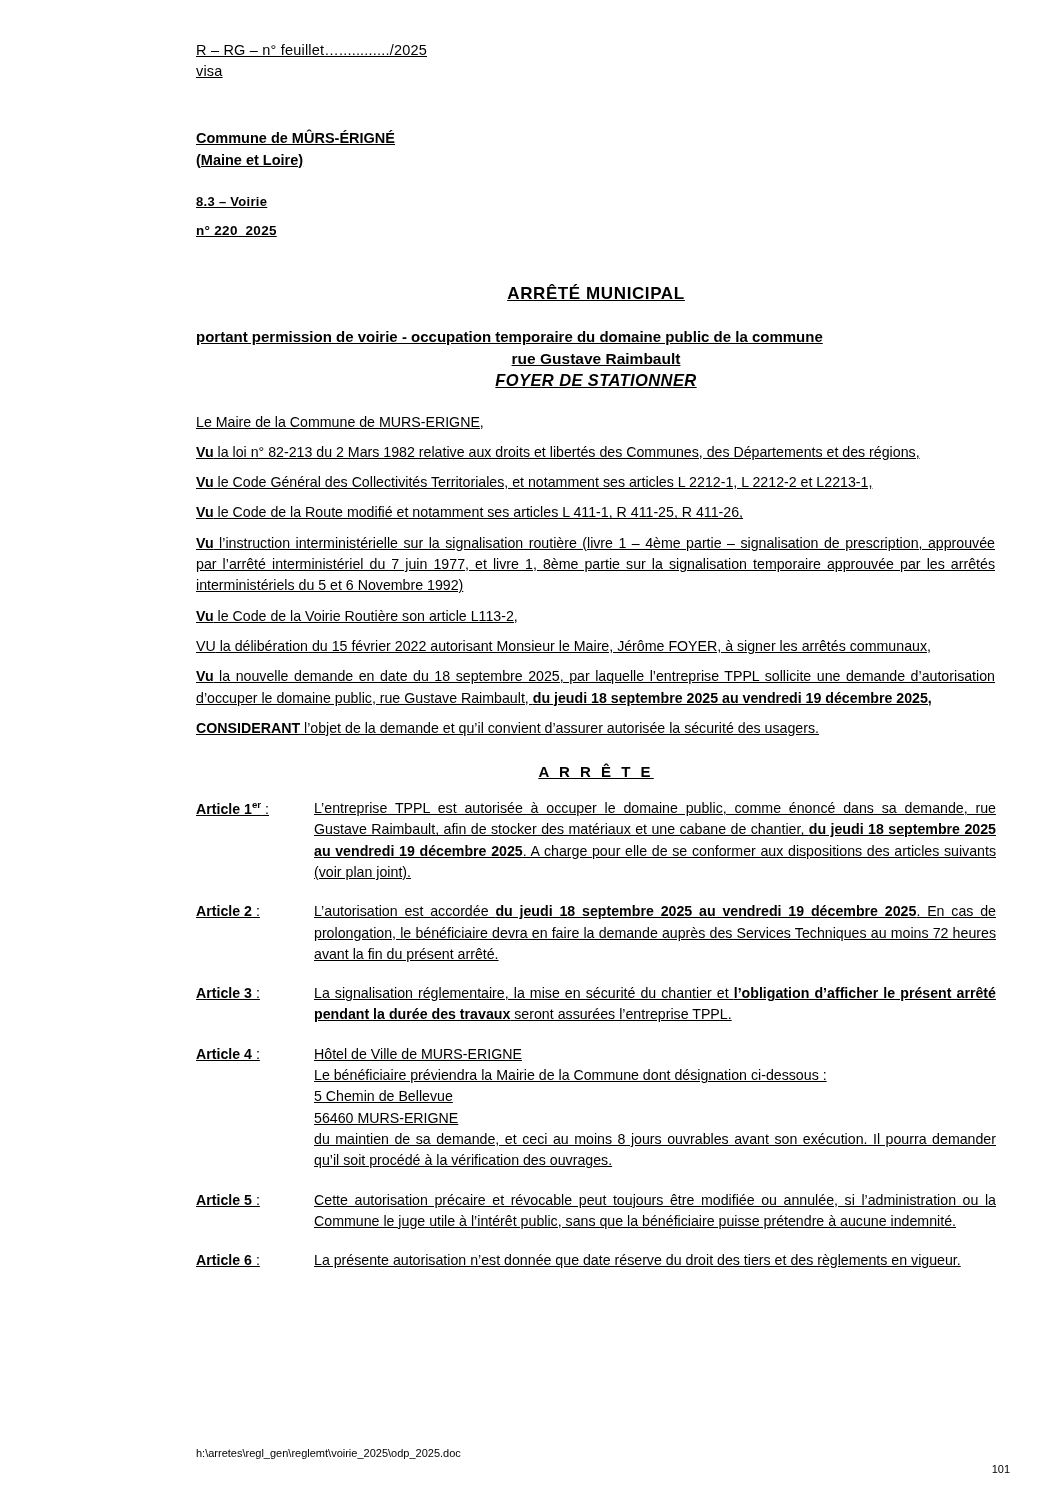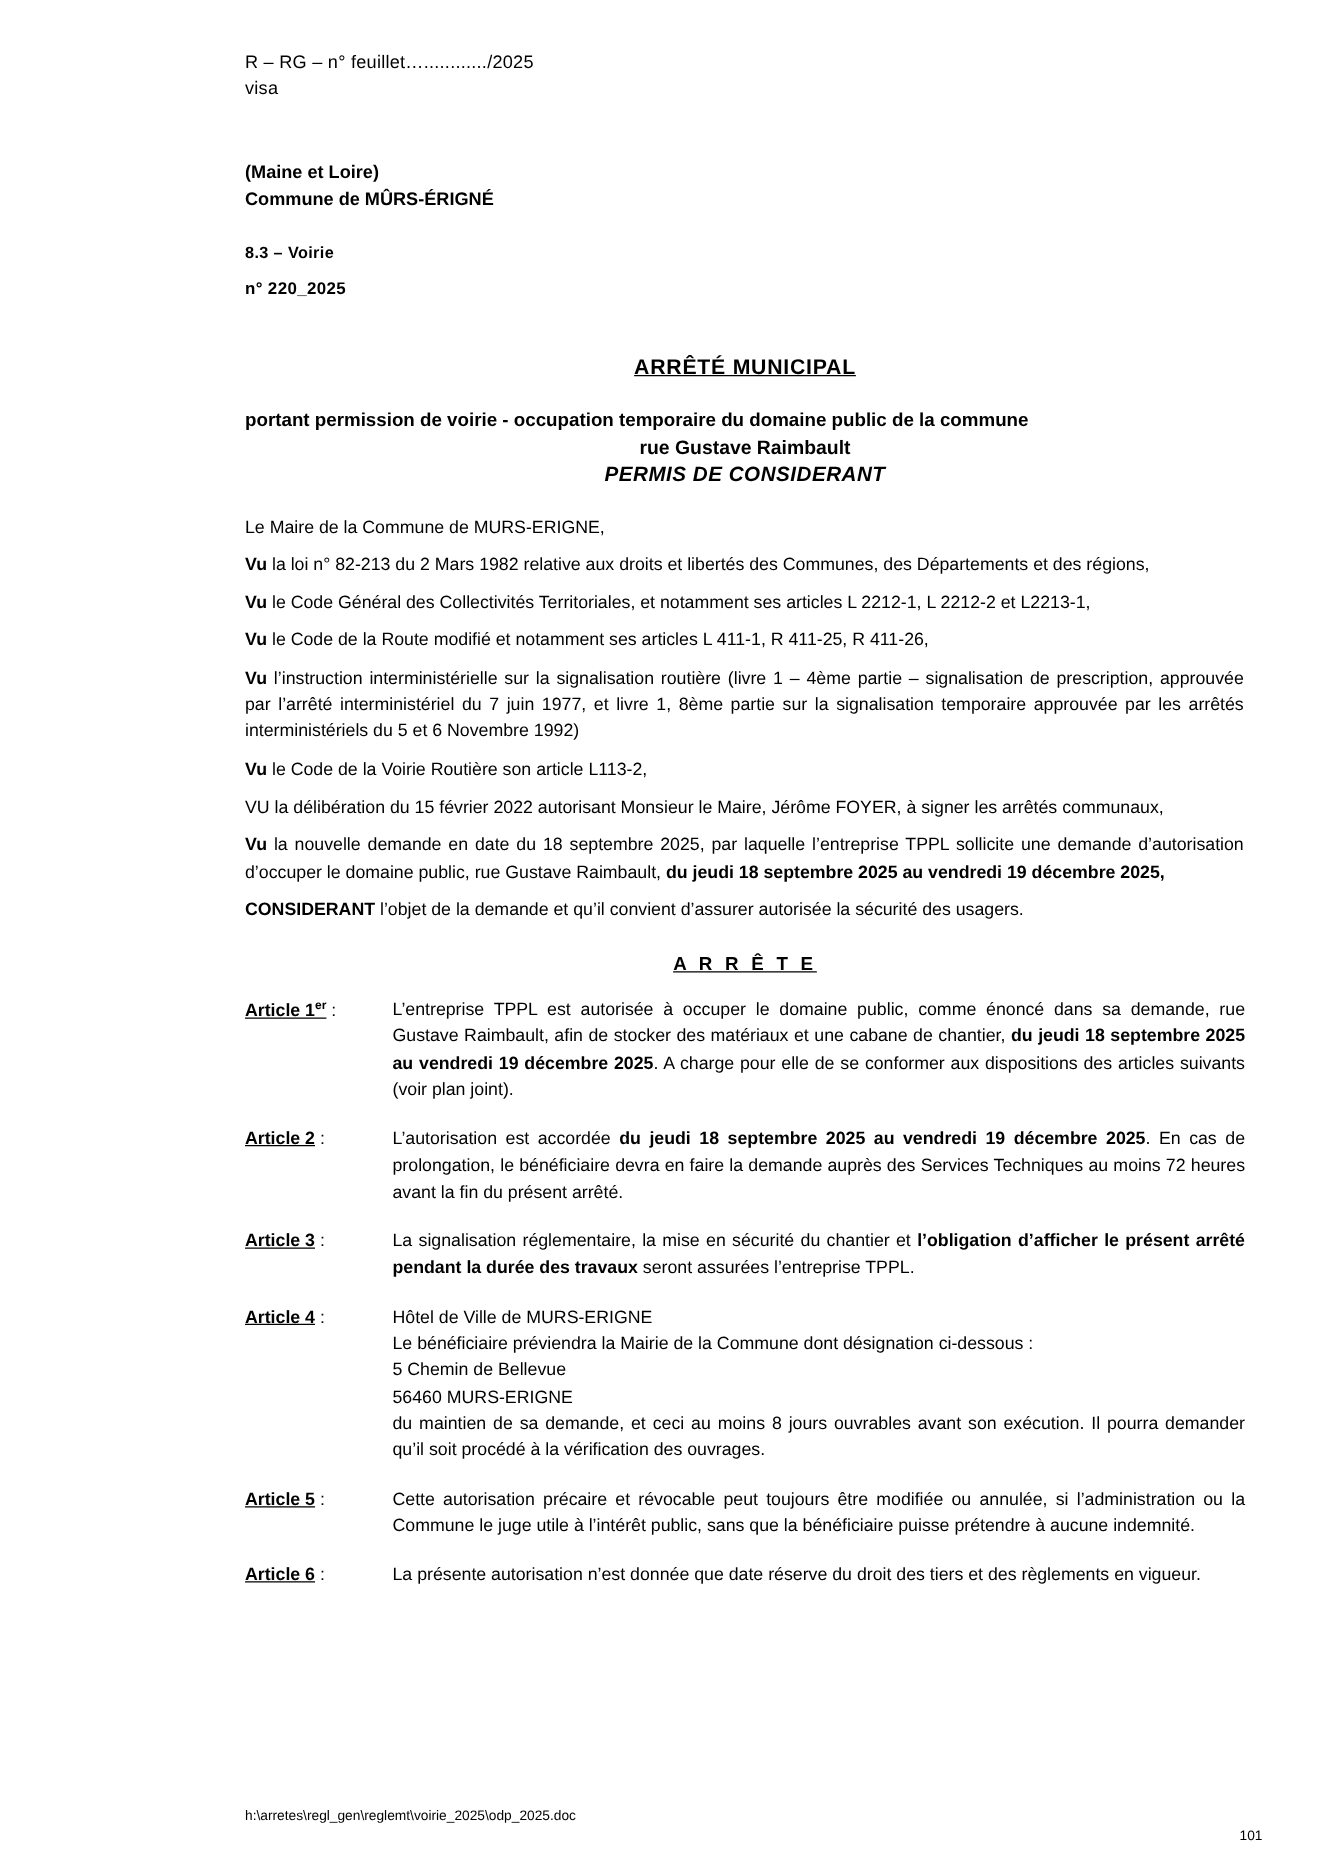--- a/index.html
+++ b/index.html
@@ -12,20 +12,21 @@
     color: #000000;
   }
   .page {
     position: relative;
     width: 1058px;
     height: 1497px;
     margin: 0 auto;
     background: #ffffff;
     box-sizing: border-box;
     padding: 40px 62px 0 196px;
+    text-decoration: underline;
   }
   .content {
     width: 800px;
   }
   .hdr-line {
     font-size: 14.5px;
     line-height: 1.45;
     letter-spacing: 0.2px;
   }
   .spacer-lg { height: 46px; }
@@ -129,40 +130,40 @@
 <body>
 
 <div class="page">
   <div class="content">
 
     <div class="hdr-line">R – RG – n° feuillet…............/2025</div>
     <div class="hdr-line">visa</div>
 
     <div class="spacer-lg"></div>
 
+    <div class="commune">Commune de MÛRS-ÉRIGNÉ</div>
     <div class="commune">(Maine et Loire)</div>
-    <div class="commune">Commune de MÛRS-ÉRIGNÉ</div>
 
     <div class="spacer-md"></div>
 
     <div class="classif">8.3 – Voirie</div>
 
     <div class="spacer-sm"></div>
 
     <div class="numero">n° 220_2025</div>
 
     <div class="spacer-lg"></div>
 
     <div class="title-main">ARRÊTÉ MUNICIPAL</div>
 
     <div class="spacer-md"></div>
 
     <div class="title-sub">portant permission de voirie - occupation temporaire du domaine public de la commune</div>
     <div class="title-sub2">rue Gustave Raimbault</div>
-    <div class="title-italic">PERMIS DE CONSIDERANT</div>
+    <div class="title-italic">FOYER DE STATIONNER</div>
 
     <div class="spacer-md"></div>
 
     <p class="body">Le Maire de la Commune de MURS-ERIGNE,</p>
 
     <p class="body"><span class="bold">Vu</span><span> la loi n° 82-213 du 2 Mars 1982 relative aux droits et libertés des Communes, des Départements et des régions,</span></p>
 
     <p class="body"><span class="bold">Vu</span><span> le Code Général des Collectivités Territoriales, et notamment ses articles L 2212-1, L 2212-2 et L2213-1,</span></p>
 
     <p class="body"><span class="bold">Vu</span><span> le Code de la Route modifié et notamment ses articles L 411-1, R 411-25, R 411-26,</span></p>

